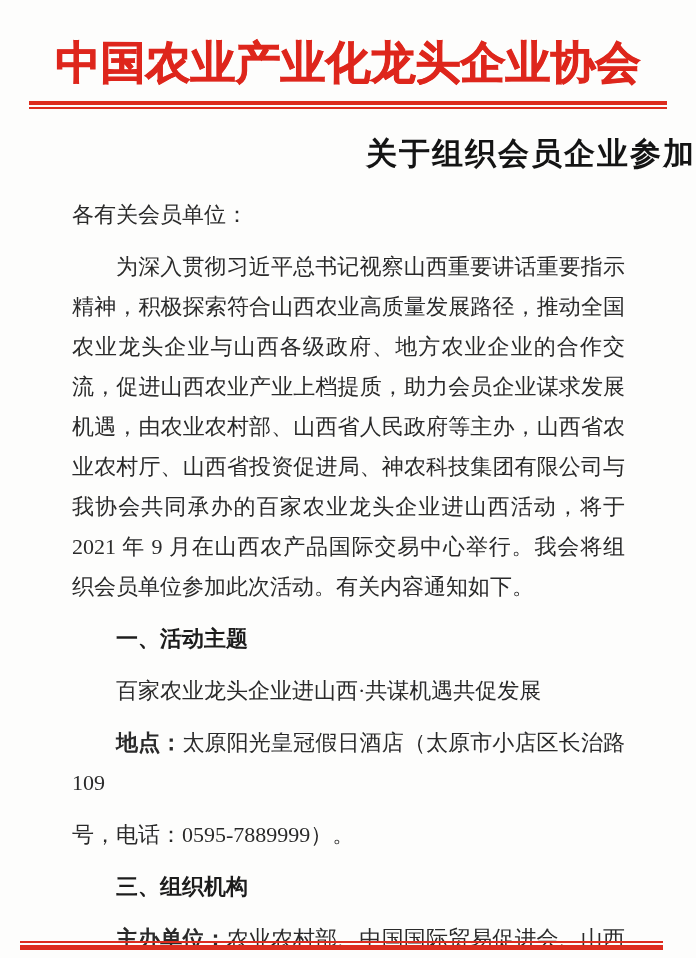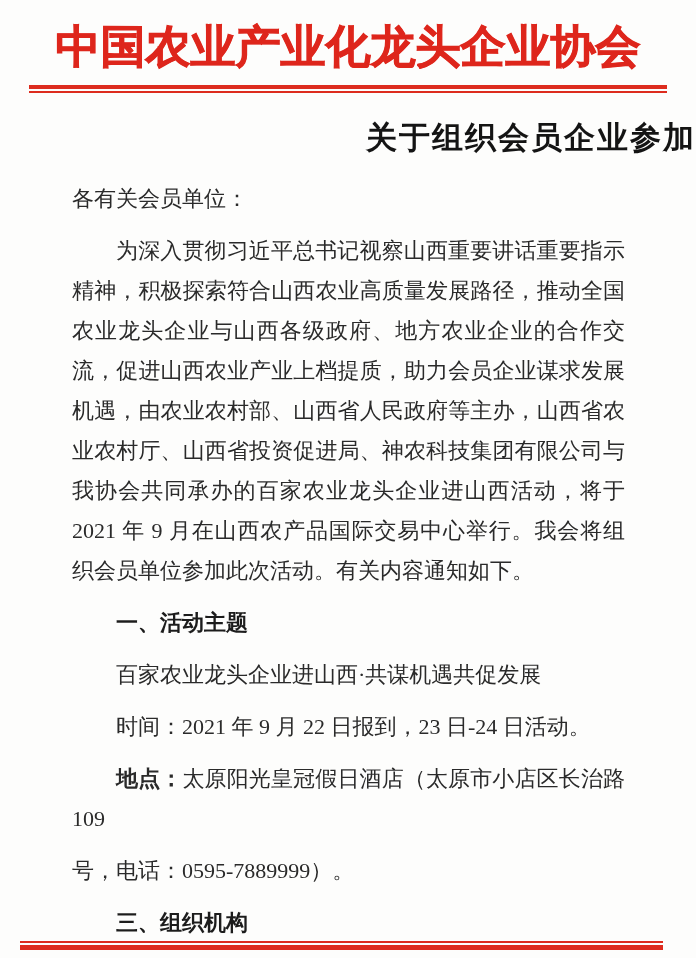--- a/index.html
+++ b/index.html
@@ -12,21 +12,21 @@
     width: 696px;
     height: 958px;
     margin: 0 auto;
     background: #fdfdfc;
     overflow: hidden;
     color: #2a2a2a;
   }
   
   .org-name {
     margin: 0;
-    padding-top: 20px;
+    padding-top: 36px;
     text-align: center;
     font-size: 45px;
     line-height: 54px;
     font-weight: 700;
     color: #de261c;
     letter-spacing: 0px;
     -webkit-text-stroke: 0.8px #de261c;
     white-space: nowrap;
   }
   .rule-top {
@@ -94,21 +94,20 @@
 
     <p>各有关会员单位：</p>
 
     <p class="indent">为深入贯彻习近平总书记视察山西重要讲话重要指示精神，积极探索符合山西农业高质量发展路径，推动全国农业龙头企业与山西各级政府、地方农业企业的合作交流，促进山西农业产业上档提质，助力会员企业谋求发展机遇，由农业农村部、山西省人民政府等主办，山西省农业农村厅、山西省投资促进局、神农科技集团有限公司与我协会共同承办的百家农业龙头企业进山西活动，将于 2021 年 9 月在山西农产品国际交易中心举行。我会将组织会员单位参加此次活动。有关内容通知如下。</p>
 
     <h2 class="section-heading">一、活动主题</h2>
 
     <p class="indent">百家农业龙头企业进山西·共谋机遇共促发展</p>
 
 
-    <p class="indent"><span>时间：</span><span>2021 年 9 月 22 日报到，23 日-24 日活动。</span></p>
 
     <div class="line line-justify"><span class="label-bold">地点：</span><span>太原阳光皇冠假日酒店（太原市小店区长治路 109</span></div>
     <div class="line">号，电话：0595-7889999）。</div>
 
     <h2 class="section-heading">三、组织机构</h2>
 
     <p class="indent"><span class="label-bold">主办单位：</span><span>农业农村部、中国国际贸易促进会、山西省</span></p>
 
   </div>
 

